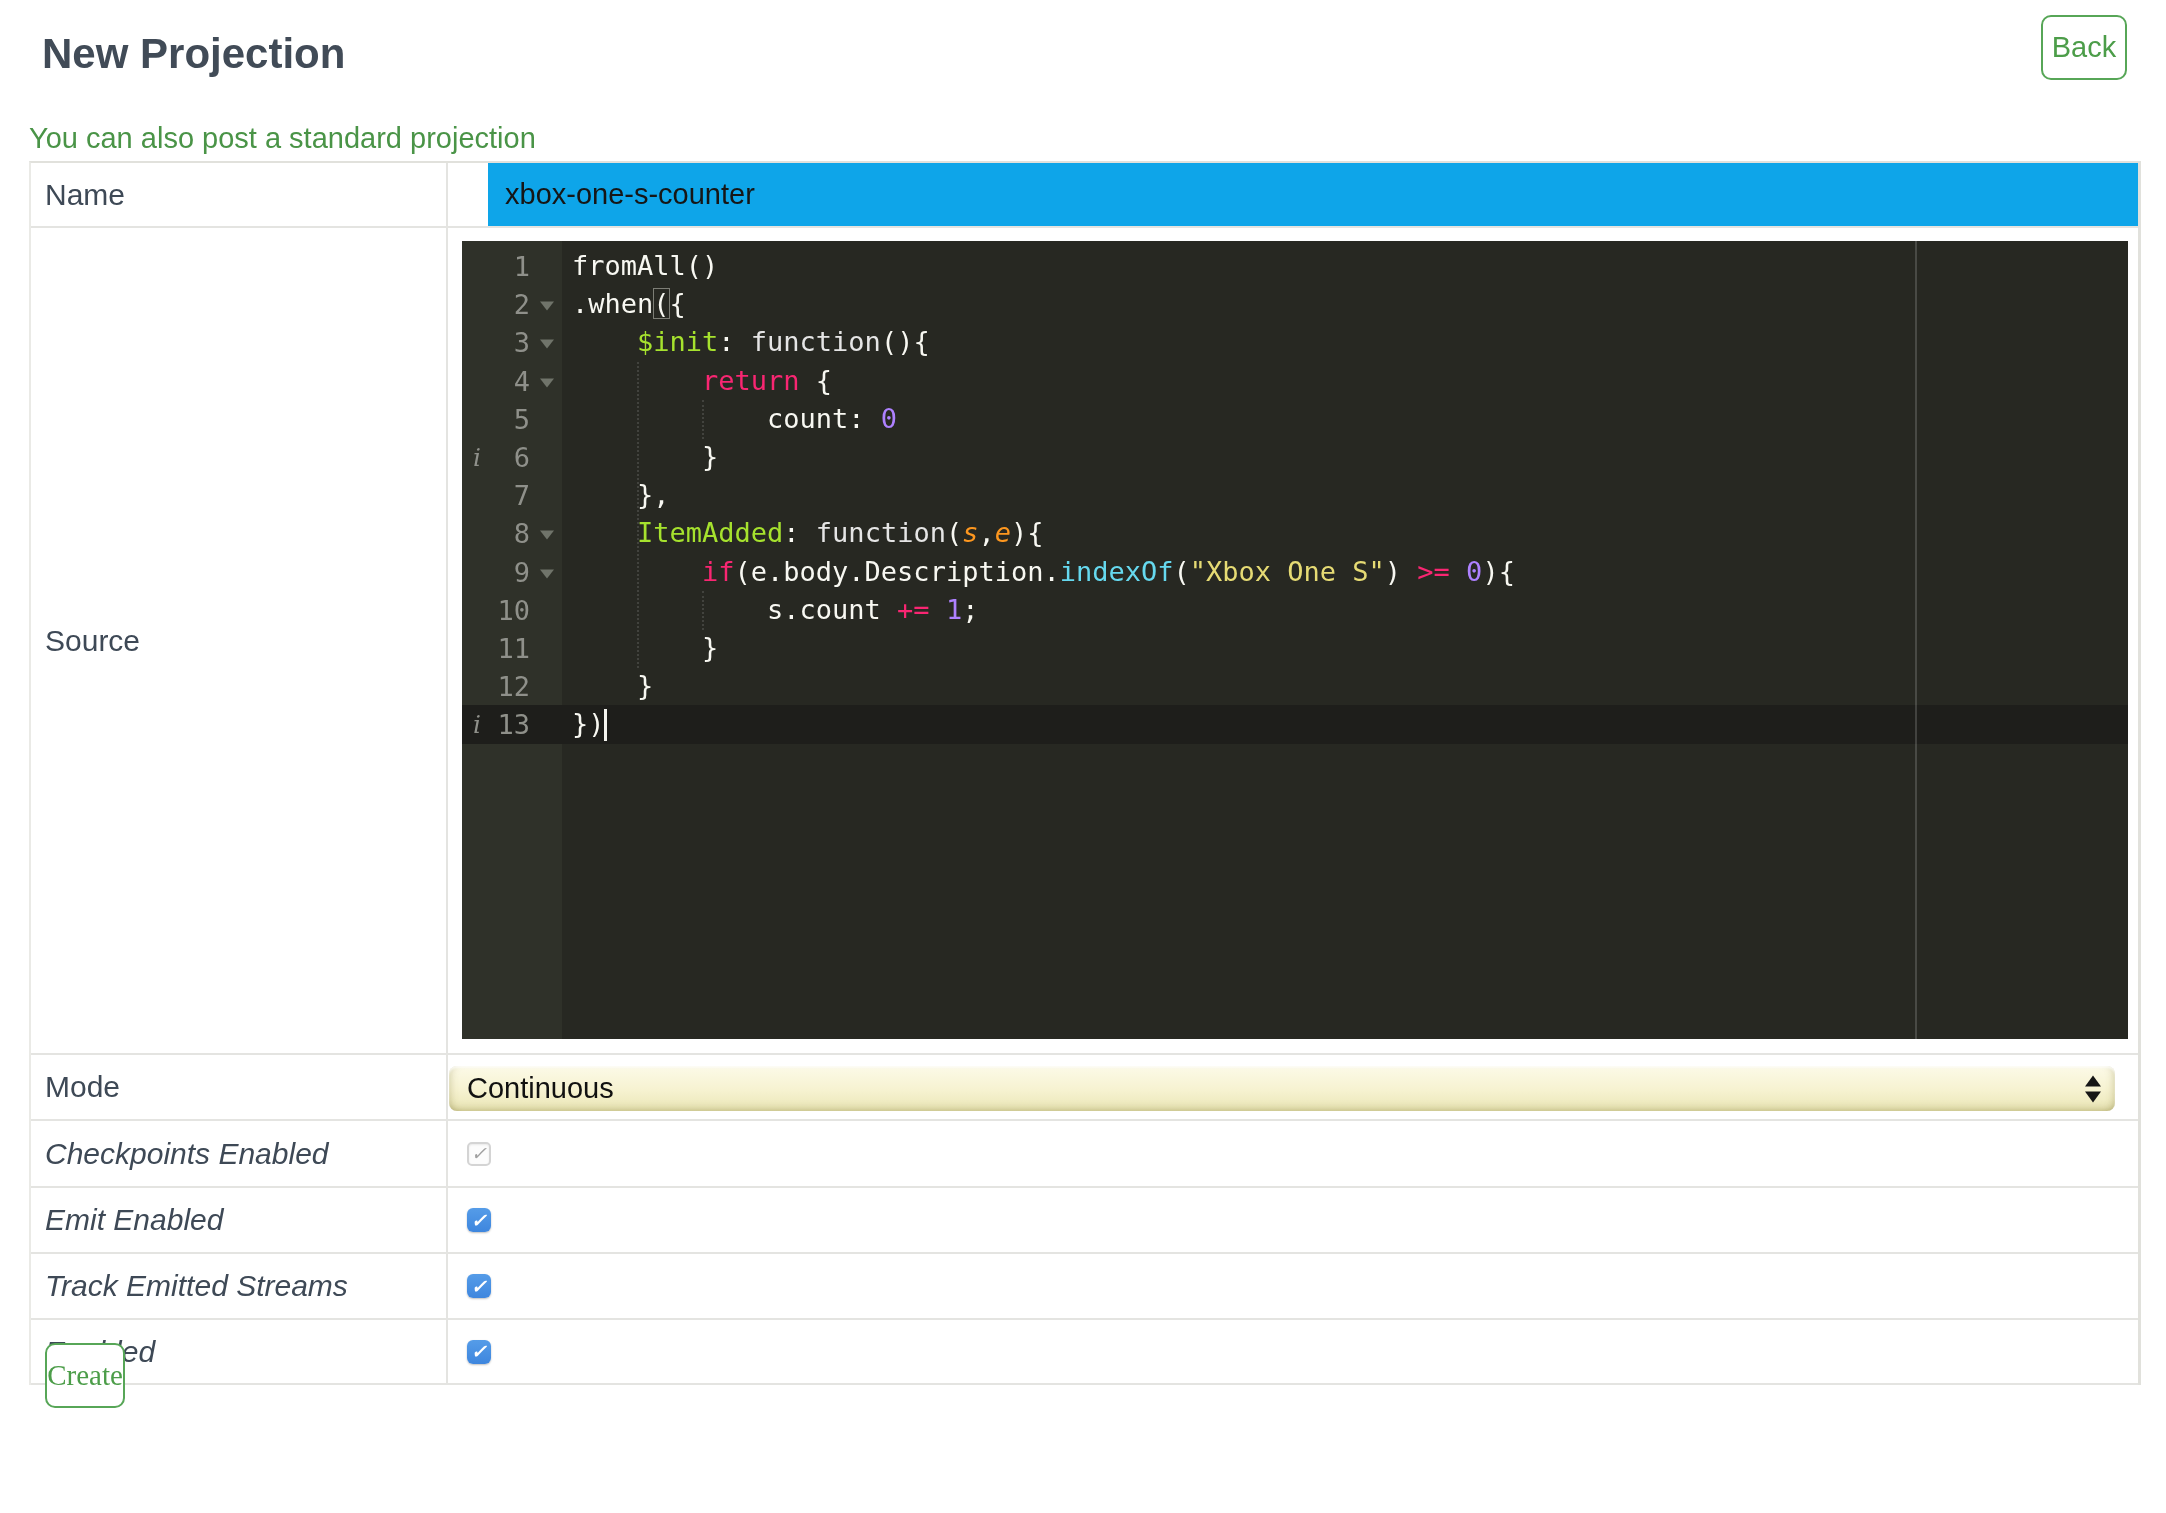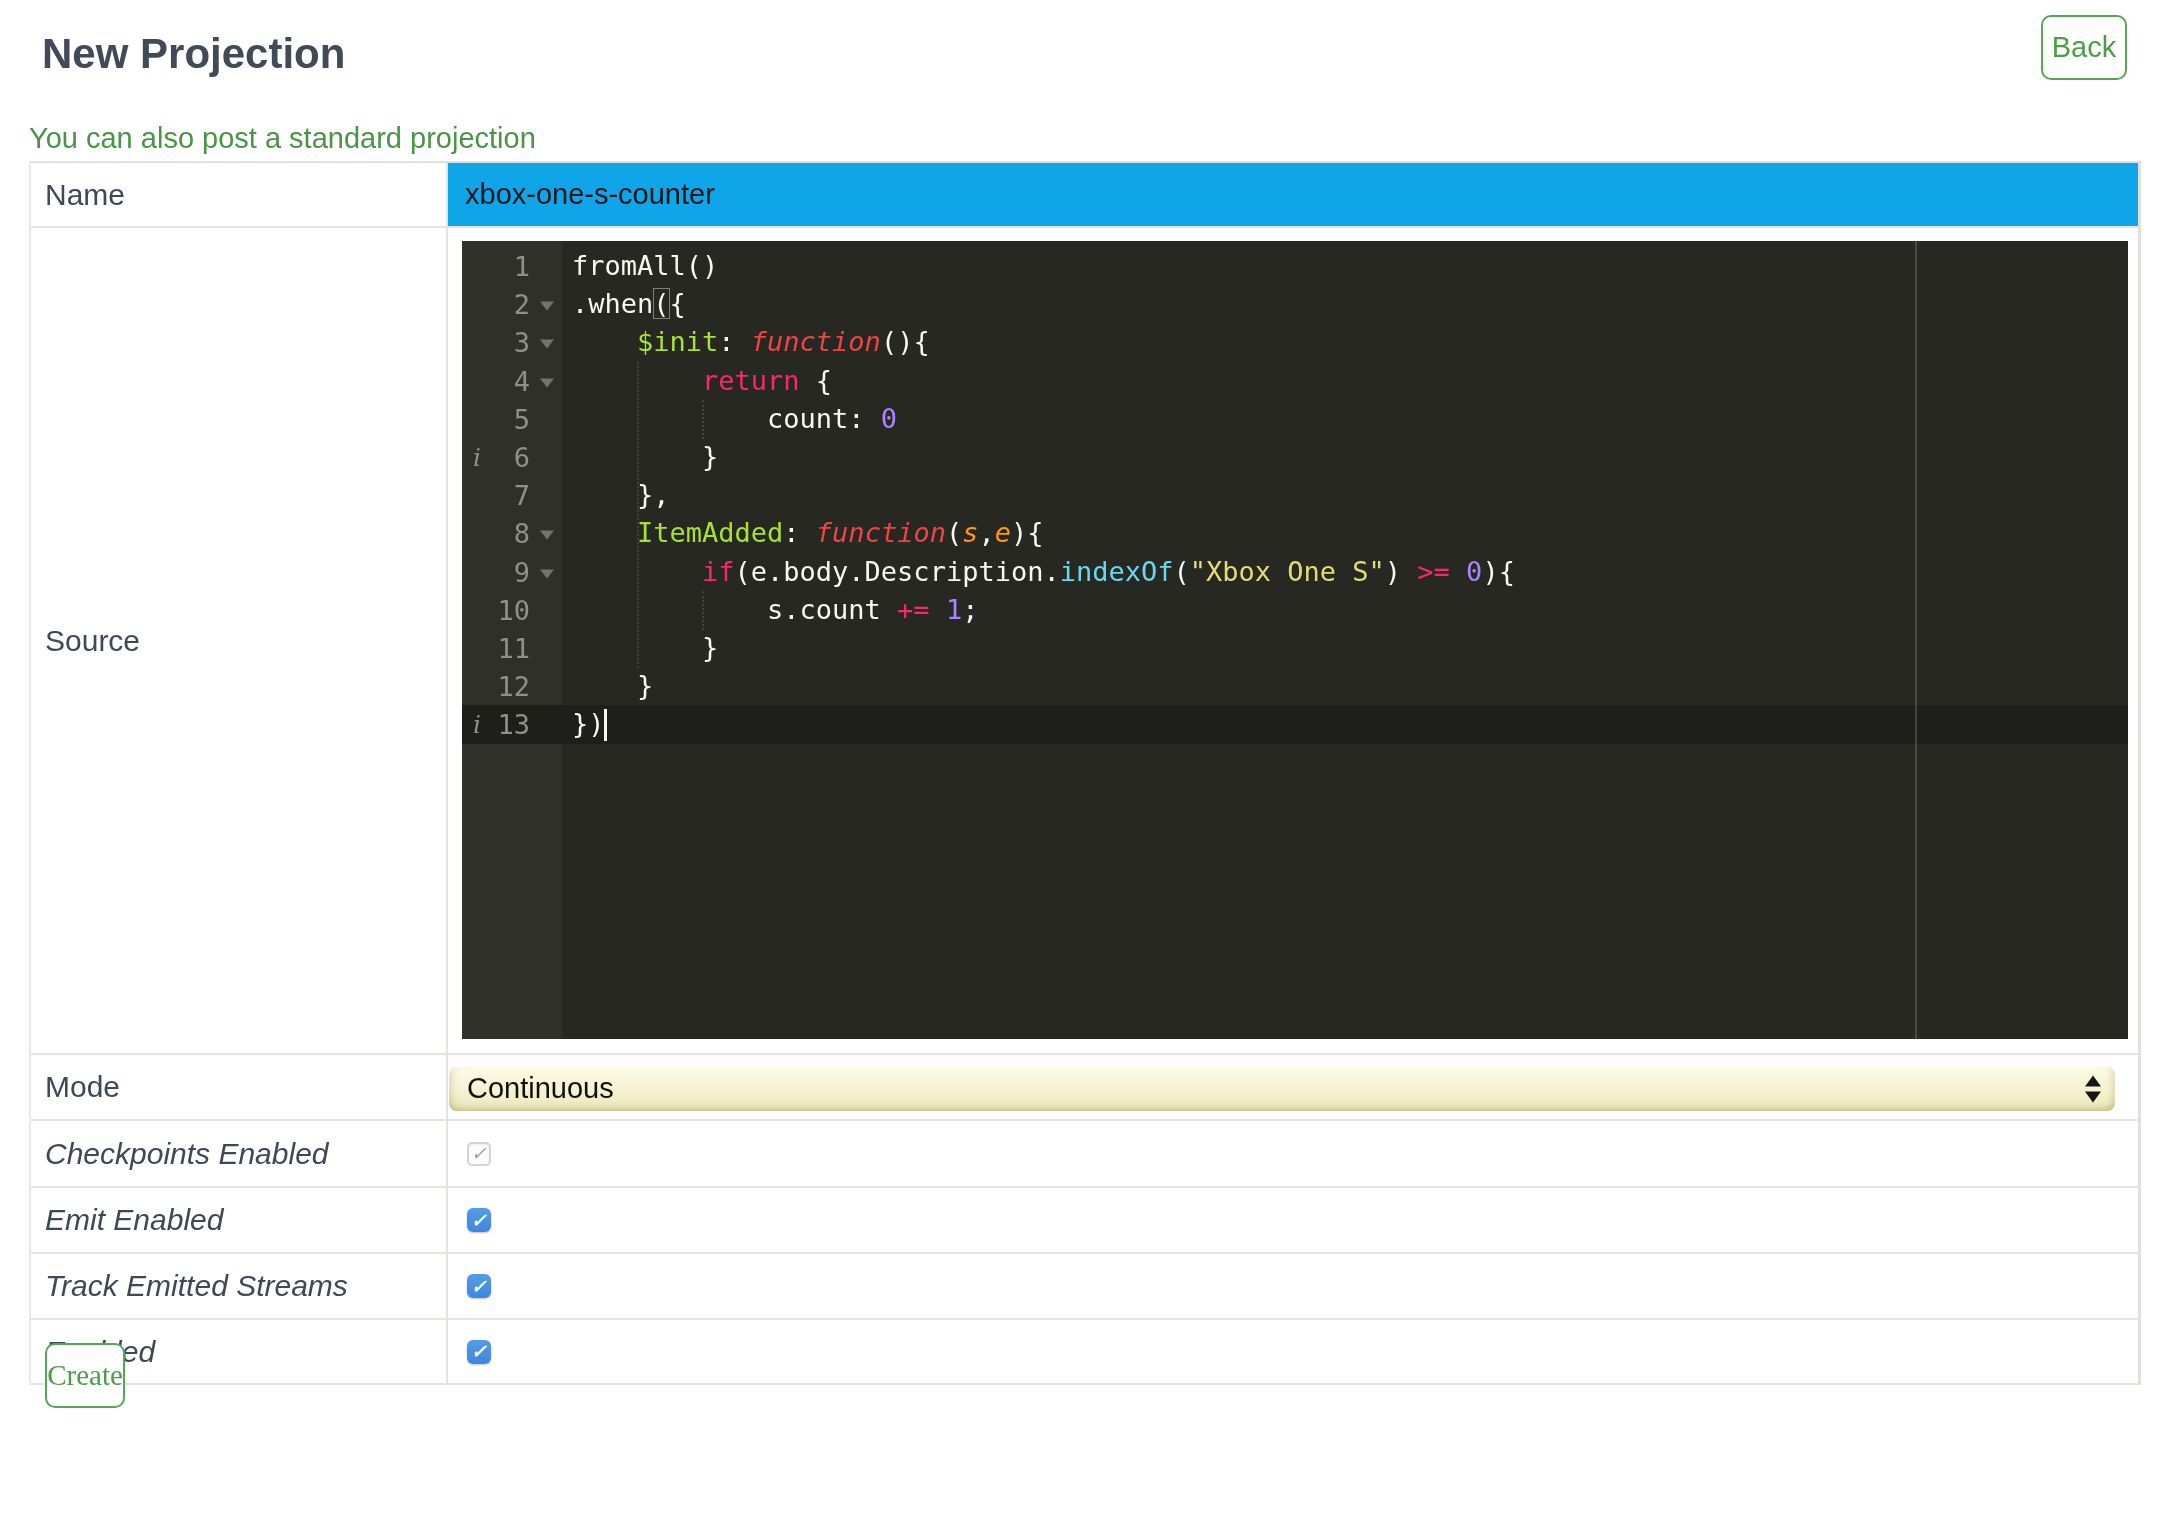--- a/index.html
+++ b/index.html
@@ -24,21 +24,21 @@
     position: absolute; left: 29px; top: 122px;
     font-size: 29px; color: #4a9447; text-decoration: none; cursor: pointer;
   }
 
   
   .form-table {
     position: absolute; left: 29px; top: 161px; width: 2112px;
     border-top: 2px solid #e1e1dc; border-left: 2px solid #eaeae6; border-right: 3px solid #e1e1dc;
   }
   .frow { display: flex; border-bottom: 2px solid #e4e4e1; }
-  .frow-name     { height: 65px; }
+  .frow-name     { height: 65px; gap: 40px; }
   .frow-source   { height: 827px; }
   .frow-mode     { height: 66px; }
   .frow-chk      { height: 66px; font-style: italic; }
   .frow-chk-first{ height: 67px; }
   .frow-chk-last { height: 65px; }
   .fcell-label {
     width: 417px; flex: 0 0 417px; border-right: 2px solid #e4e4e1;
     display: flex; align-items: center; padding-left: 14px;
     font-size: 30px; color: #3e4956; background: #ffffff;
   }
@@ -117,21 +117,21 @@
     width: 0; height: 0; cursor: pointer;
     border-left: 7px solid transparent; border-right: 7px solid transparent;
     border-top: 9px solid #70746a;
   }
 
   .ed-code-lines { position: absolute; left: 110px; top: 6px; }
   .code-line { height: 38.2px; line-height: 38.2px; white-space: pre; color: #f8f8f2; }
   .tok-p   { color: #f8f8f2; }
   .tok-k   { color: #f92672; }
   .tok-n   { color: #a6e22e; }
-  .tok-f   { color: #ef4444; font-style: italic; }
+  .tok-f   { color: #e5e5e5; }
   .tok-sf  { color: #66d9ef; }
   .tok-pr  { color: #fd971f; font-style: italic; }
   .tok-s   { color: #e6db74; }
   .tok-num { color: #ae81ff; }
   .tok-b   { color: #f8f8f2; outline: 1px solid #7d7e76; outline-offset: -1px; }
   .ed-cursor { position: absolute; left: 142px; top: 468px; width: 3px; height: 32px; background: #f6f6f0; }
 </style>
 </head>
 <body>
 

